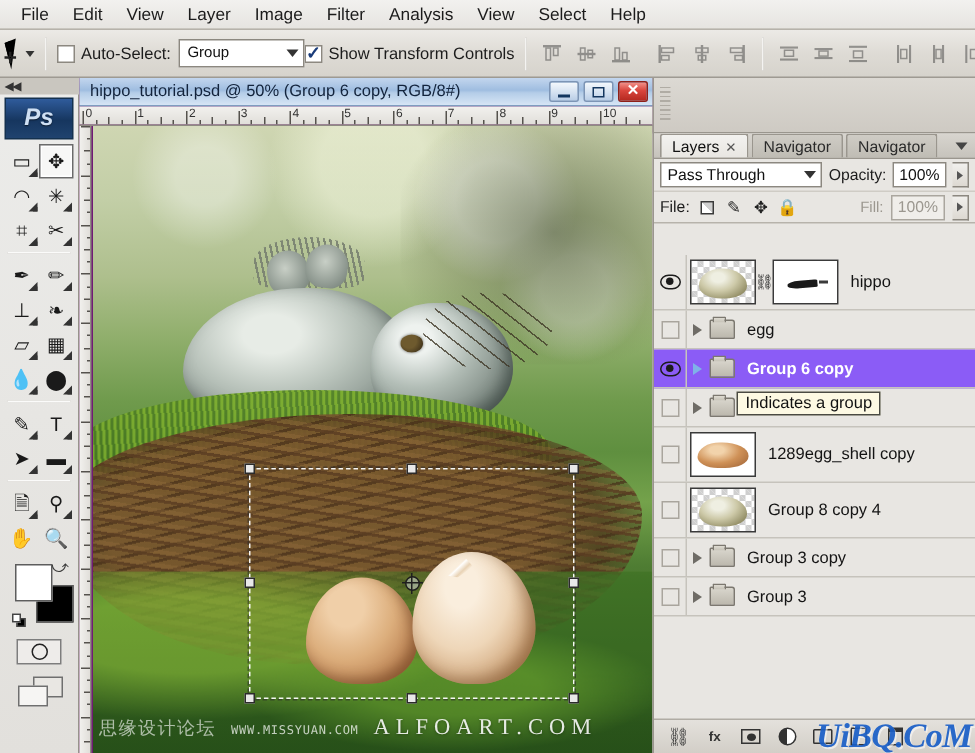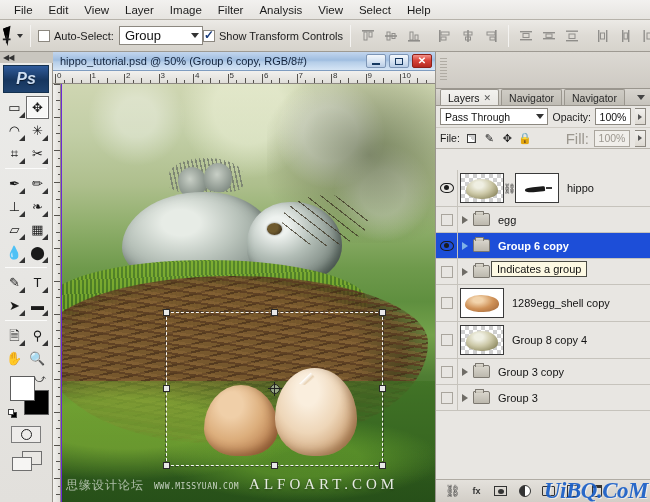--- a/index.html
+++ b/index.html
@@ -59,21 +59,21 @@
   }
   .cb.checked::after {
     content: "✓"; position: absolute; left: 0px; top: -3px;
     font-size: 12px; color: #1a3c7a; font-weight: bold;
   }
   .ob-label { font-size: 11px; color: #1c1c1c; margin-left: 4px; white-space: nowrap; }
   .ob-select {
     margin-left: 5px; height: 19px; min-width: 84px;
     background: #fff; border: 1px solid #8c8880;
     display: flex; align-items: center; justify-content: space-between;
-    padding: 0 3px 0 5px; font-size: 13px; color: #111;
+    padding: 0 3px 0 5px; font-size: 10px; color: #111;
   }
   .sel-arrow { width:0;height:0;border-left:4px solid transparent;border-right:4px solid transparent;border-top:5px solid #333;}
   .align-grp { display:flex; align-items:center; gap:3px; }
   .align-btn {
     width: 20px; height: 20px; display:flex; align-items:center; justify-content:center;
     opacity: .45;
   }
   .align-btn svg { display:block; }
 
   
@@ -119,21 +119,21 @@
   .sw-def i.w { left:0; top:0; background:#fff;}
   .sw-def i.b { left:3px; top:3px; background:#000;}
   .qmask { display:flex; justify-content:center; margin-top:6px;}
   .qmask .box { width:30px;height:17px;border:1px solid #7d7d7d;background:#eeecea;display:flex;align-items:center;justify-content:center;}
   .qmask .circ { width:11px;height:11px;border:1.6px solid #222;border-radius:50%;}
   .scrmode { display:flex; justify-content:center; margin-top:8px; position:relative;}
   .scrmode .r1 { width:20px;height:14px;border:1px solid #6f6f6f;background:#e9e7e3;position:relative;left:6px;top:0;}
   .scrmode .r2 { width:20px;height:14px;border:1px solid #6f6f6f;background:#f6f5f3;position:absolute;left:12px;top:6px;}
 
   
-  .docwin { position:absolute; left:53px; top:52px; width:382px; height:450px; background:#6d28d9; }
+  .docwin { position:absolute; left:53px; top:52px; width:382px; height:450px; background:#701a75; }
   .doc-titlebar {
     height: 19px;
     background: linear-gradient(to bottom,#c3d6ee 0%,#9fbde0 45%,#b4cde8 55%,#d6e5f5 100%);
     border-bottom:1px solid #7f9dc0;
     display:flex; align-items:center; padding-left:7px;
     position: relative;
   }
   .doc-title { font-size: 11px; color:#12233c; white-space:nowrap; }
   .win-btns { position:absolute; right:3px; top:2px; display:flex; gap:3px; }
   .win-btn {
@@ -334,29 +334,29 @@
     width:36px;height:17px;background:#fff;border:1px solid #8c8880;
     font-size:10.5px;color:#111; display:flex;align-items:center;justify-content:center;
   }
   .spin { width:11px;height:17px;border:1px solid #8c8880;border-left:none;background:linear-gradient(to bottom,#f1f0ed,#ddd9d2);
     display:flex;align-items:center;justify-content:center; }
   .spin .tri { width:0;height:0;border-top:3px solid transparent;border-bottom:3px solid transparent;border-left:4px solid #555;}
   .lockrow { height:21px; display:flex; align-items:center; padding:0 4px; gap:5px; border-bottom:1px solid #b7b3ab;}
   .lock-label{font-size:10.5px;color:#1c1c1c;}
   .lock-ic { width:13px;height:13px; display:flex;align-items:center;justify-content:center; font-size:11px; color:#222;}
   .lock-ic .sqr{width:9px;height:9px;border:1px solid #3a3a3a;background:linear-gradient(45deg,#fff 50%,#cfcfcf 50%);}
-  .fill-label{font-size:15px;color:#9b978f; margin-left:auto;}
+  .fill-label{font-size:10px;color:#9b978f; margin-left:auto;}
   .fill-field{width:36px;height:17px;background:#f0eeea;border:1px solid #aaa69e;font-size:10.5px;color:#9b978f;display:flex;align-items:center;justify-content:center;}
 
   .layer-list { position:absolute; left:0; top:81px; width:215px; height:310px; overflow:hidden; background:#e8e6e2;}
   .lrow {
     display:flex; align-items:center; height:auto; min-height:25px;
     border-bottom:1px solid #c6c3bc; position:relative;
   }
-  .lrow.sel { background:#1d4ed8; }
+  .lrow.sel { background:#8b5cf6; }
   .eyecell {
     width:22px; min-height:25px; display:flex;align-items:center;justify-content:center;
     border-right:1px solid #c6c3bc; align-self:stretch;
   }
   .eye { width:14px;height:10px; position:relative; }
   .eye .outer { position:absolute; inset:0; border:1.3px solid #1c1c1c; border-radius:50% / 60%; }
   .eye .pupil { position:absolute; left:4.5px; top:2px; width:5px;height:5px;background:#1c1c1c;border-radius:50%;}
   .eyebox { width:12px;height:12px;border:1px solid #a9a59d;background:#e8e6e2;}
   .discl {
     width:14px; display:flex; align-items:center; justify-content:center; flex:none;

